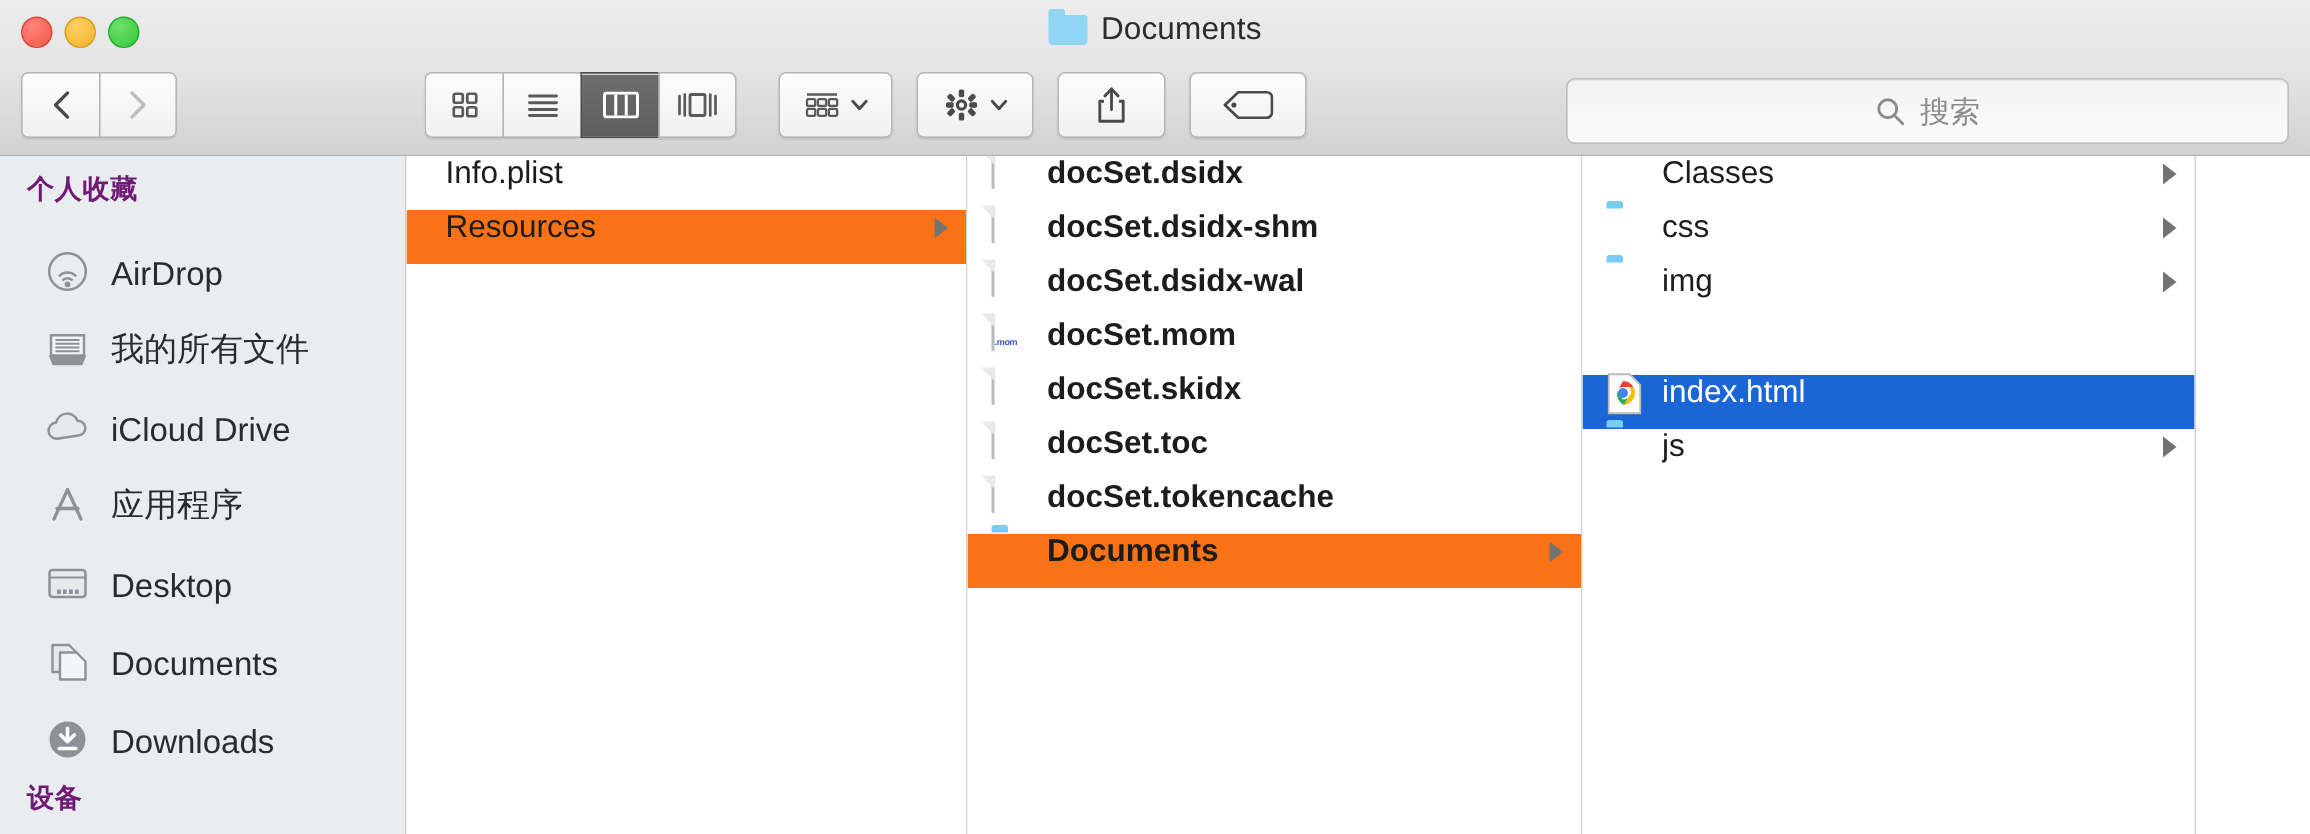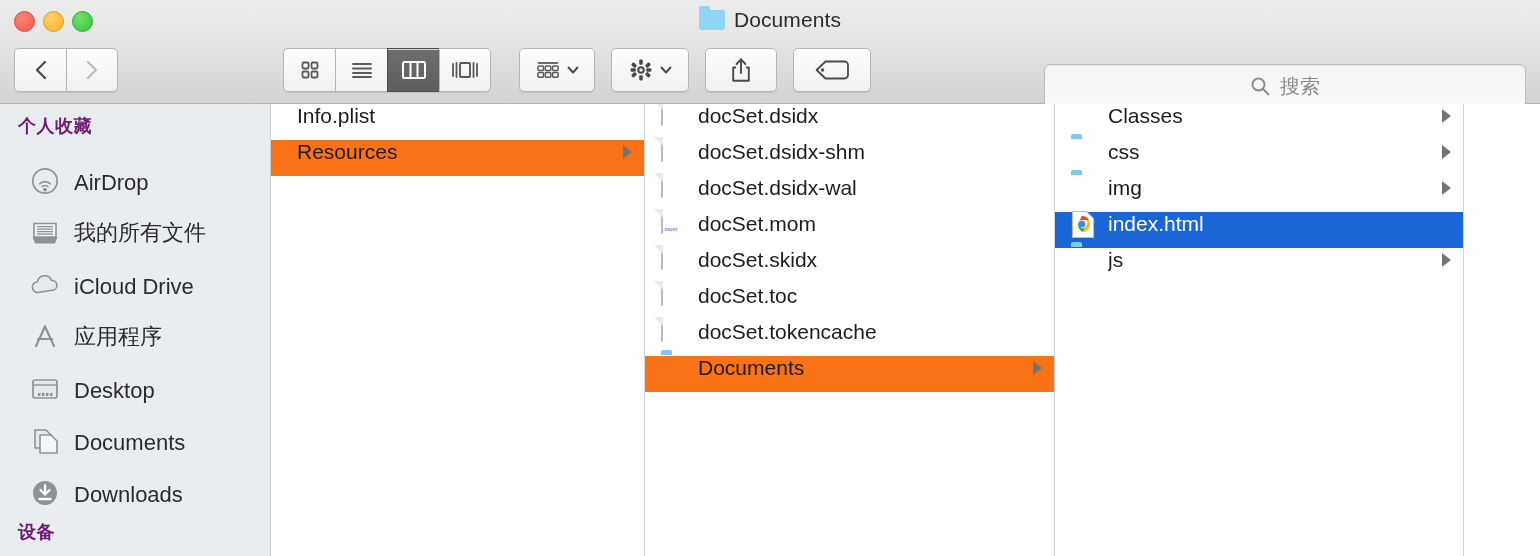--- a/index.html
+++ b/index.html
@@ -56,21 +56,21 @@
   #viewmodes .tb-btn:first-child { border-radius: 5px 0 0 5px; }
   #viewmodes .tb-btn:last-child  { border-radius: 0 5px 5px 0; border-right-width: 1px; }
   #viewmodes .tb-btn.active { background: linear-gradient(to bottom, #6e6e6e, #5d5d5d); border-color: #4d4d4d; }
 
   #arrange  { left: 519px; width: 76px; height: 44px; }
   #action   { left: 611px; width: 78px; height: 44px; }
   #share    { left: 705px; width: 72px; height: 44px; }
   #tagbtn   { left: 793px; width: 78px; height: 44px; }
 
   #search {
-    position: absolute; top: 64px; left: 1044px; width: 482px; height: 44px;
+    position: absolute; top: 52px; left: 1044px; width: 482px; height: 44px;
     background: linear-gradient(to bottom, #f3f3f3, #fbfbfb);
     border: 1px solid #bdbdbd; border-radius: 6px;
     display: flex; align-items: center; justify-content: center; gap: 10px;
     box-shadow: 0 1px 1px rgba(0,0,0,.06) inset;
   }
   #search .ph { font-size: 20px; color: #8b8b8b; }
 
   .chev { width: 12px; height: 12px; margin-left: 7px; }
 
   
@@ -85,30 +85,30 @@
   .sb-item {
     height: 52px; display: flex; align-items: flex-end; gap: 14px;
     padding-left: 30px; font-size: 22px; color: #2b2b2b;
   }
   .sb-ico { width: 30px; height: 30px; flex: none; display: flex; align-items: center; justify-content: center; }
 
   
   #cols { position: absolute; top: 104px; left: 271px; width: 1269px; height: 452px; display: flex; }
   .col { height: 452px; background: #fff; border-right: 1px solid #d3d3d3; overflow: hidden; position: relative; }
   #col1 { width: 374px; }
-  #col2 { width: 410px; }
+  #col2 { width: 410px; font-weight: bold; }
   #col3 { width: 409px; }
   #col4 { width: 76px; border-right: none; }
 
   .row {
     height: 36px; display: flex; align-items: center; gap: 11px;
     padding: 0 12px 12px 16px; font-size: 21px; color: #1c1c1c; position: relative;
   }
   .row.sel-gray { background: #f97316; }
-  .row.sel-blue { background: #1b66d6; color: #fff; }
+  .row.sel-blue { background: #1b66d6; color: #fff; margin-top: 38px; }
   .row .ricon { width: 26px; height: 29px; flex: none; position: relative; }
   .row .rname { white-space: nowrap; overflow: hidden; text-overflow: ellipsis; flex: 1; }
   .row .arrow { flex: none; width: 0; height: 0; border-left: 9px solid #737373; border-top: 7px solid transparent; border-bottom: 7px solid transparent; }
   #col1 .row { padding-left: 5px; }
   #col1 .row .ricon { margin-left: -16px; }
 
   
   .ic-doc {
     width: 24px; height: 29px; background: #fff; border: 1px solid #bbb; border-radius: 2px;
     position: relative; box-shadow: 0 1px 1px rgba(0,0,0,.05);

